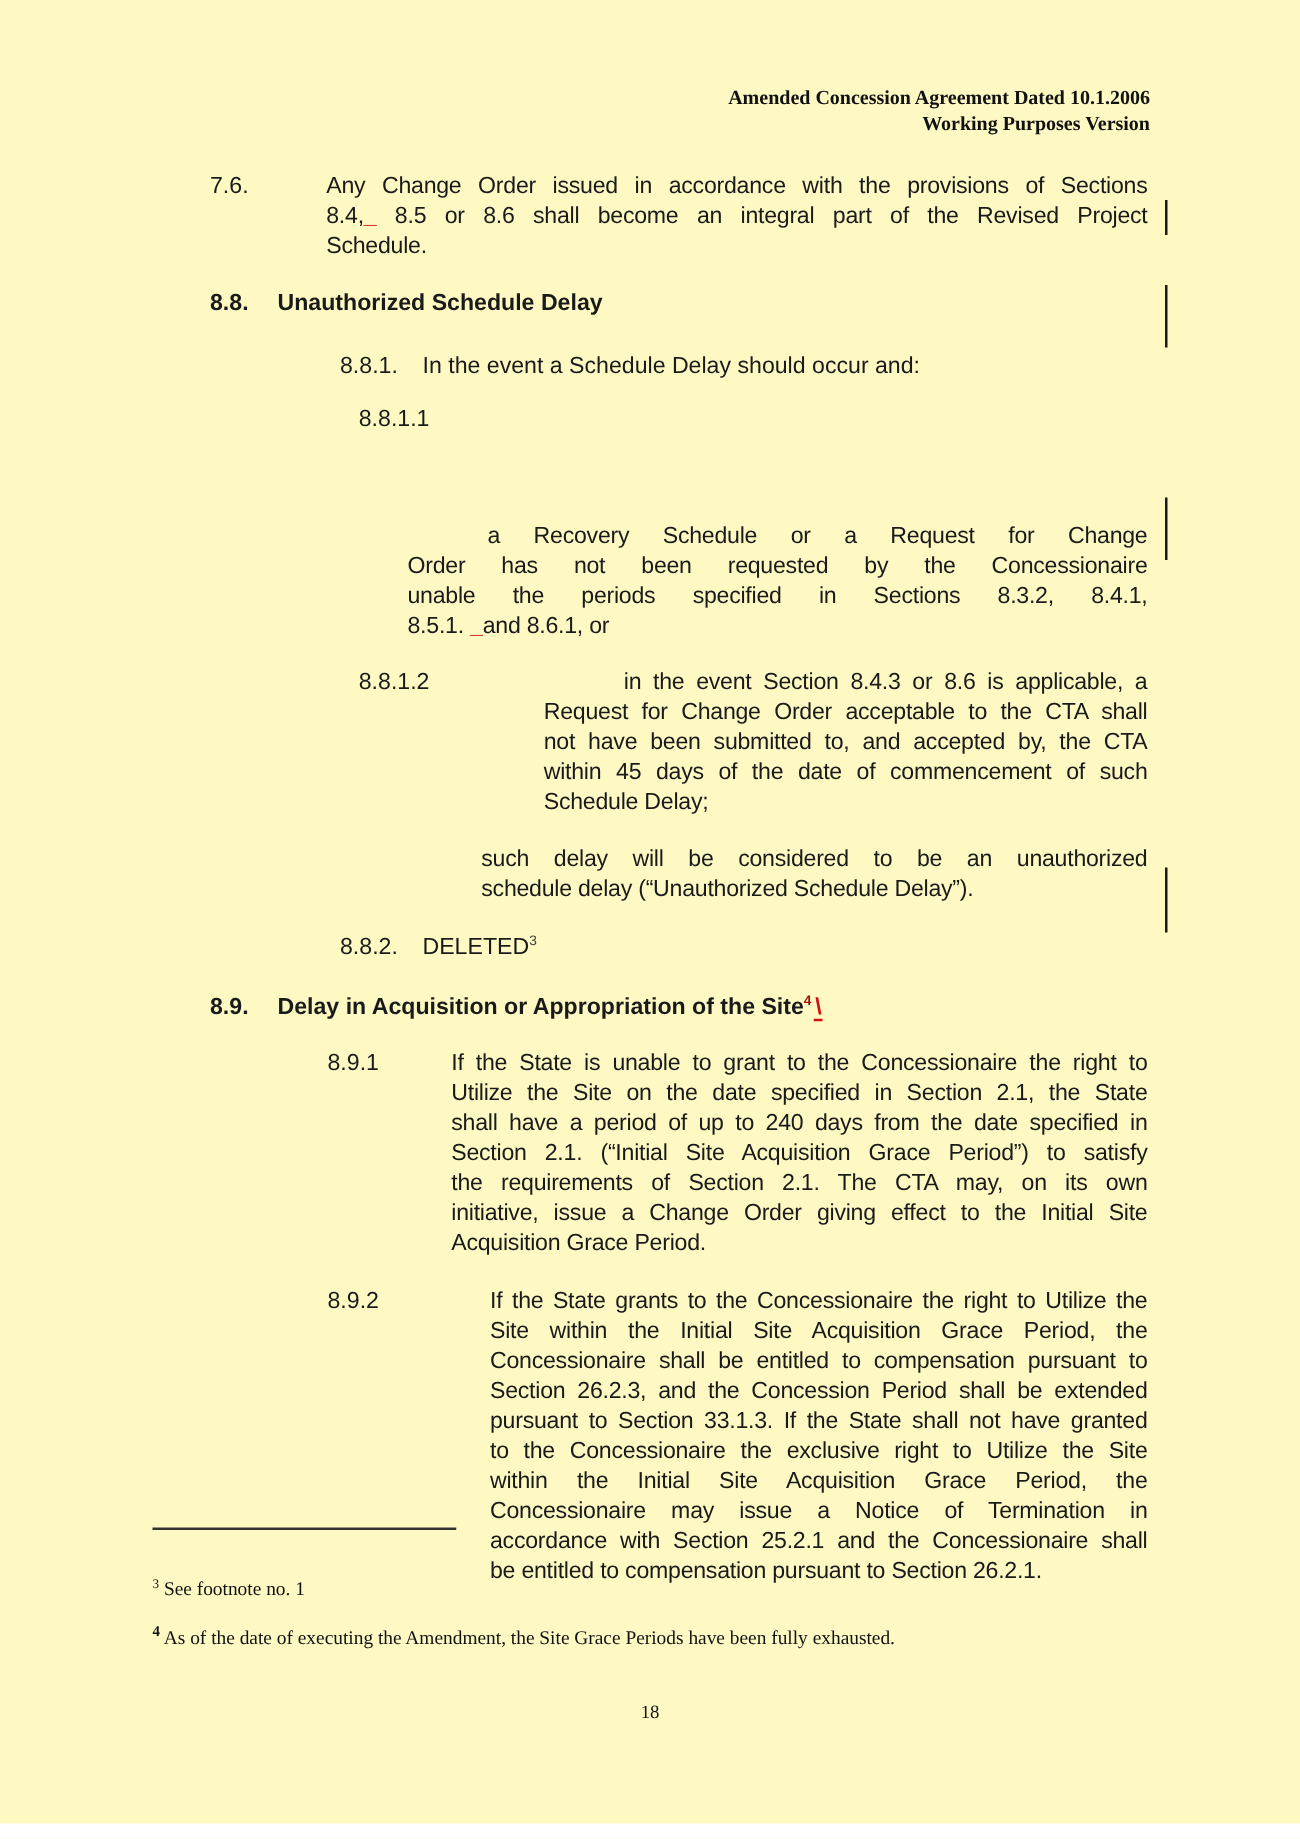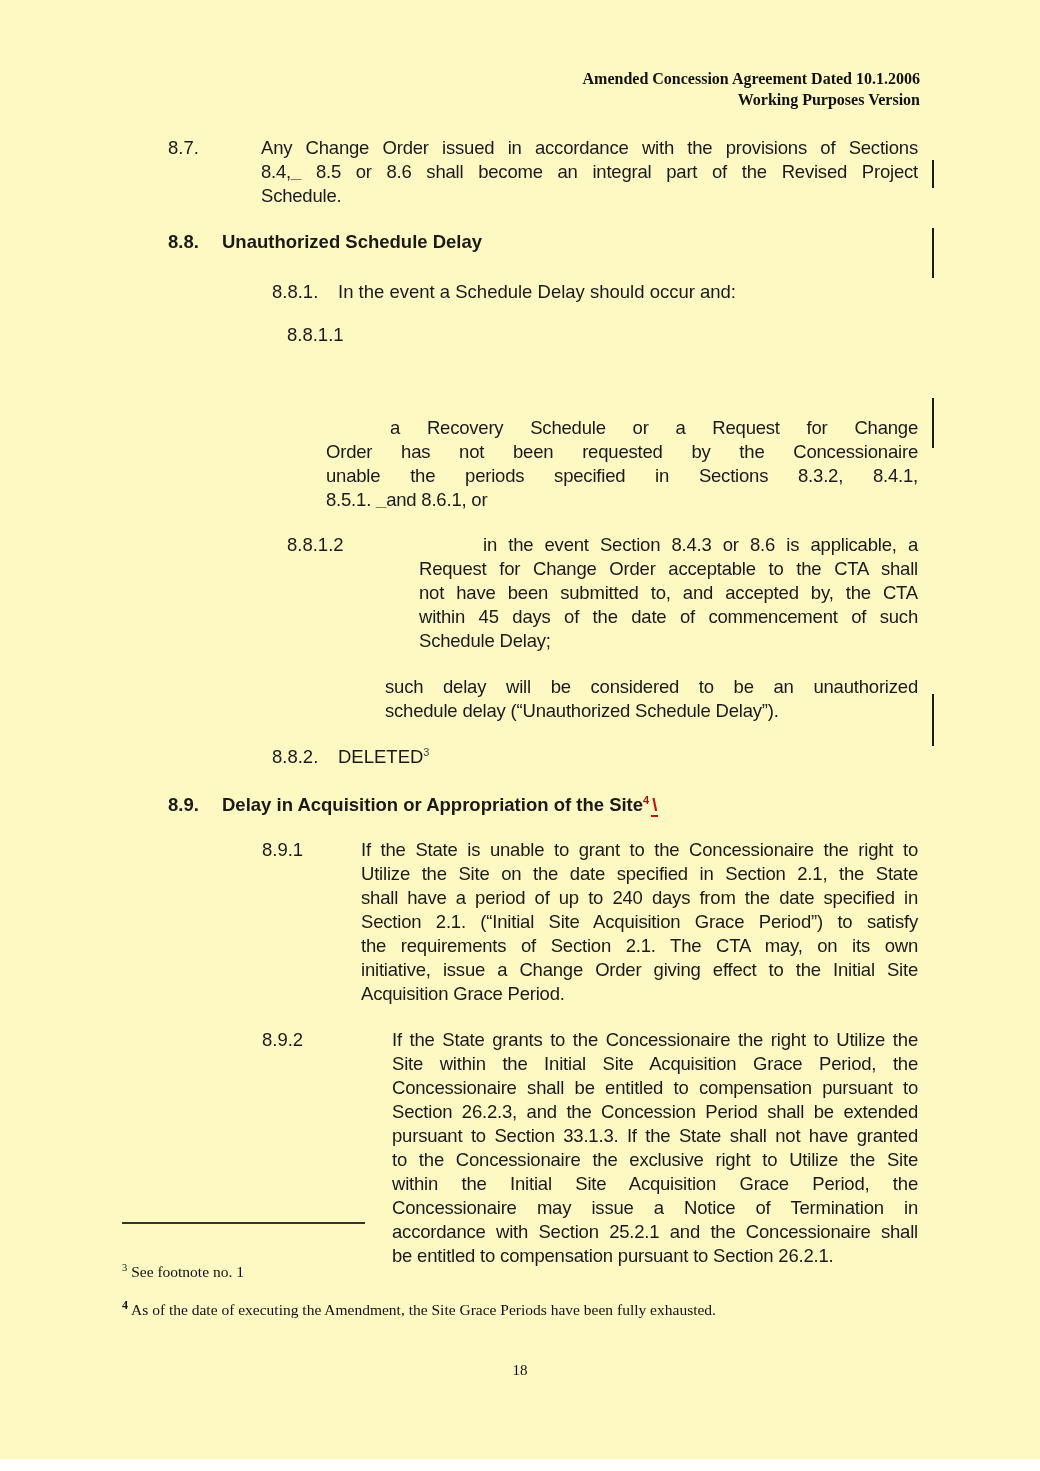--- a/index.html
+++ b/index.html
@@ -31,21 +31,21 @@
   .sec > .num  { flex: 0 0 54px; }
   .sec > .body { flex: 1; min-width: 0; }
 
   .numb { flex: 0 0 66px; }
   .num3 { flex: 0 0 93px; }
   .num2 { flex: 0 0 60px; }
 
   .h88 { margin-top: 22px; font-weight: 700; }
   .s881 { margin-top: 26px; margin-left: 104px; display: flex; }
   .s8811 { margin-top: 19px; margin-left: 119px; display: flex; flex-direction: column; }
-  .s8812 { margin-top: 21px; margin-left: 119px; display: flex; }
+  .s8812 { margin-top: 21px; margin-left: 119px; display: flex; gap: 16px; }
   .suchdelay { margin-top: 22px; margin-left: 178px; }
   .s882 { margin-top: 22px; margin-left: 104px; display: flex; }
   .h89 { margin-top: 24px; font-weight: 700; }
   .s891 { margin-top: 21px; margin-left: 94px; display: flex; }
   .s892 { margin-top: 22px; margin-left: 94px; display: flex; gap: 31px; }
 
   .jline { text-align: justify; text-align-last: justify; letter-spacing: -0.2px; margin-left: 39px; }
   .jline.last { text-align-last: left; }
   .findent { padding-left: 64px; }
 
@@ -98,21 +98,21 @@
 <div id="page">
 
   <div class="header">
     <div>Amended Concession Agreement Dated 10.1.2006</div>
     <div>Working Purposes Version</div>
   </div>
 
   <div class="content">
 
     <div class="sec">
-      <div class="num">8.7.</div>
+      <div class="num">7.6.</div>
       <div class="body">
         <div class="jline">Any Change Order issued in accordance with the provisions of Sections</div>
         <div class="jline"><span>8.4,</span><span class="red">_</span><span> 8.5 or 8.6 shall become an integral part of the Revised Project</span></div>
         <div class="jline last">Schedule.</div>
       </div>
     </div>
 
     <div class="sec h88">
       <div class="num">8.8.</div>
       <div class="body">Unauthorized Schedule Delay</div>

